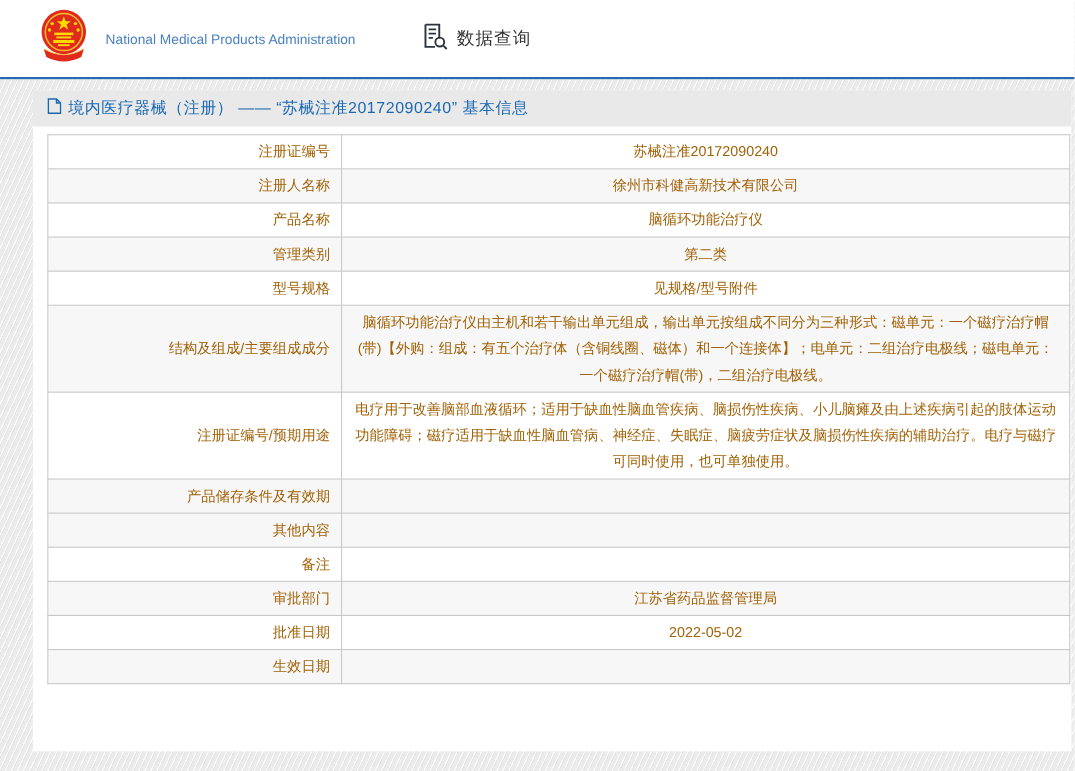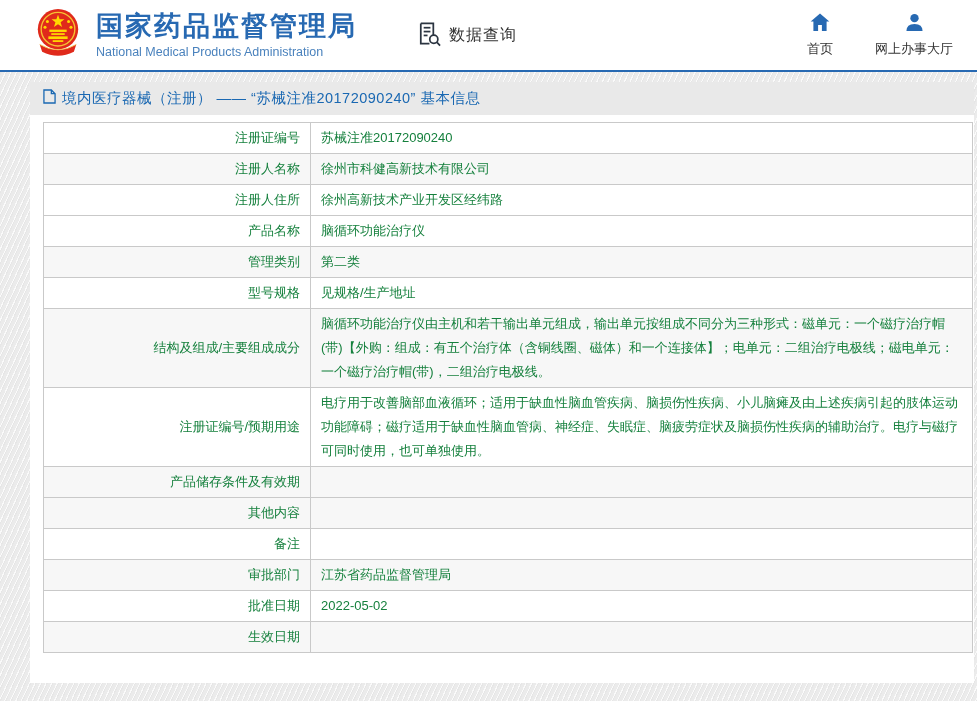--- a/index.html
+++ b/index.html
@@ -31,26 +31,26 @@
   .panel{ width:944px; height:601px; background:#fff; }
   .title-bar{
     height:33px; background:#e9e9e9; display:flex; align-items:center;
     padding-left:13px; gap:6px;
   }
   .title-bar .txt{ font-size:14.5px; color:#1a68b2; letter-spacing:.5px; }
 
   
   table.info{ border-collapse:collapse; width:930px; margin:7px 0 0 13px; table-layout:fixed; }
   table.info td{
-    border:1px solid #c9c9c9; font-size:13px; color:#15803d;
+    border:1px solid #c9c9c9; font-size:13px; color:#a16207;
     height:26px; padding:3px 10px; line-height:24px; vertical-align:middle;
     word-break:break-all;
   }
   td.label-cell{ width:267px; text-align:right; padding-right:14px; color:#5e5e5e; }
-  td.value-cell{ text-align:left; padding-left:12px; }
+  td.value-cell{ text-align:center; padding-left:12px; }
   tr.alt td{ background:#f7f7f7; }
 </style>
 </head>
 <body>
 
 <div class="header">
   <div class="logo">
     <span>
       <svg width="50" height="52" viewBox="0 0 52 54">
         <circle cx="26" cy="23" r="21" fill="#e02a1b"></circle>
@@ -62,59 +62,39 @@
         <circle cx="39.5" cy="21" r="1.6" fill="#ffd900"></circle>
         <rect x="17" y="23.5" width="18" height="2.4" fill="#ffd900"></rect>
         <rect x="19" y="27.2" width="14" height="1.8" fill="#ffd900"></rect>
         <rect x="16" y="30.5" width="20" height="2.8" fill="#ffd900"></rect>
         <rect x="20.5" y="34.5" width="11" height="1.8" fill="#ffd900"></rect>
         <path d="M7 39 Q26 50 45 39 L42.5 46.5 Q26 55 9.5 46.5 Z" fill="#e02a1b"></path>
         <path d="M7 39 Q26 50 45 39" fill="none" stroke="#f6c033" stroke-width="0.8"></path>
       </svg>
     </span>
     <div class="logo-text">
-      <div class="logo-cn">国家药品监督管理局</div>
       <div class="logo-en">National Medical Products Administration</div>
     </div>
   </div>
 
   <div class="section-entry">
     <span>
       <svg width="27" height="27" viewBox="0 0 28 28" fill="none" stroke="#2b3440" stroke-width="1.8">
         <path d="M6 3.5 h13 v13"></path>
         <path d="M6 3.5 v21 h9"></path>
         <line x1="9" y1="8" x2="16" y2="8"></line>
         <line x1="9" y1="12" x2="16" y2="12"></line>
         <line x1="9" y1="16" x2="13" y2="16"></line>
         <circle cx="19.5" cy="20" r="4.2"></circle>
         <line x1="22.8" y1="23.3" x2="26" y2="26.5"></line>
       </svg>
     </span>
     <span class="txt">数据查询</span>
   </div>
 
-  <div class="hnav">
-    <div class="hnav-item">
-      <span>
-        <svg width="20" height="19" viewBox="0 0 20 19">
-          <path d="M10 0.5 L19.3 8.6 H16.6 V18 H11.9 V12 H8.1 V18 H3.4 V8.6 H0.7 Z" fill="#2769b2"></path>
-        </svg>
-      </span>
-      <span class="lbl">首页</span>
-    </div>
-    <div class="hnav-item">
-      <span>
-        <svg width="19" height="19" viewBox="0 0 20 20">
-          <circle cx="10" cy="5.4" r="4.4" fill="#2769b2"></circle>
-          <path d="M1.5 19 Q1.5 11.5 10 11.5 Q18.5 11.5 18.5 19 Z" fill="#2769b2"></path>
-        </svg>
-      </span>
-      <span class="lbl">网上办事大厅</span>
-    </div>
-  </div>
 </div>
 
 <div class="page">
   <div class="panel">
 
     <div class="title-bar">
       <span>
         <svg width="13" height="15" viewBox="0 0 14 16" fill="none" stroke="#1a68b2" stroke-width="1.4">
           <path d="M1 1 h8 l4 4 v10 h-12 Z"></path>
           <path d="M9 1 v4 h4"></path>
@@ -127,34 +107,30 @@
       <tbody id="info-tbody">
           <tr>
             <td class="label-cell">注册证编号</td>
             <td class="value-cell">苏械注准20172090240</td>
           </tr>
           <tr class="alt">
             <td class="label-cell">注册人名称</td>
             <td class="value-cell">徐州市科健高新技术有限公司</td>
           </tr>
           <tr>
-            <td class="label-cell">注册人住所</td>
-            <td class="value-cell">徐州高新技术产业开发区经纬路</td>
-          </tr>
-          <tr>
             <td class="label-cell">产品名称</td>
             <td class="value-cell">脑循环功能治疗仪</td>
           </tr>
           <tr class="alt">
             <td class="label-cell">管理类别</td>
             <td class="value-cell">第二类</td>
           </tr>
           <tr>
             <td class="label-cell">型号规格</td>
-            <td class="value-cell">见规格/生产地址</td>
+            <td class="value-cell">见规格/型号附件</td>
           </tr>
           <tr class="alt">
             <td class="label-cell">结构及组成/主要组成成分</td>
             <td class="value-cell">脑循环功能治疗仪由主机和若干输出单元组成，输出单元按组成不同分为三种形式：磁单元：一个磁疗治疗帽(带)【外购：组成：有五个治疗体（含铜线圈、磁体）和一个连接体】；电单元：二组治疗电极线；磁电单元：一个磁疗治疗帽(带)，二组治疗电极线。</td>
           </tr>
           <tr>
             <td class="label-cell">注册证编号/预期用途</td>
             <td class="value-cell">电疗用于改善脑部血液循环；适用于缺血性脑血管疾病、脑损伤性疾病、小儿脑瘫及由上述疾病引起的肢体运动功能障碍；磁疗适用于缺血性脑血管病、神经症、失眠症、脑疲劳症状及脑损伤性疾病的辅助治疗。电疗与磁疗可同时使用，也可单独使用。</td>
           </tr>
           <tr class="alt">

